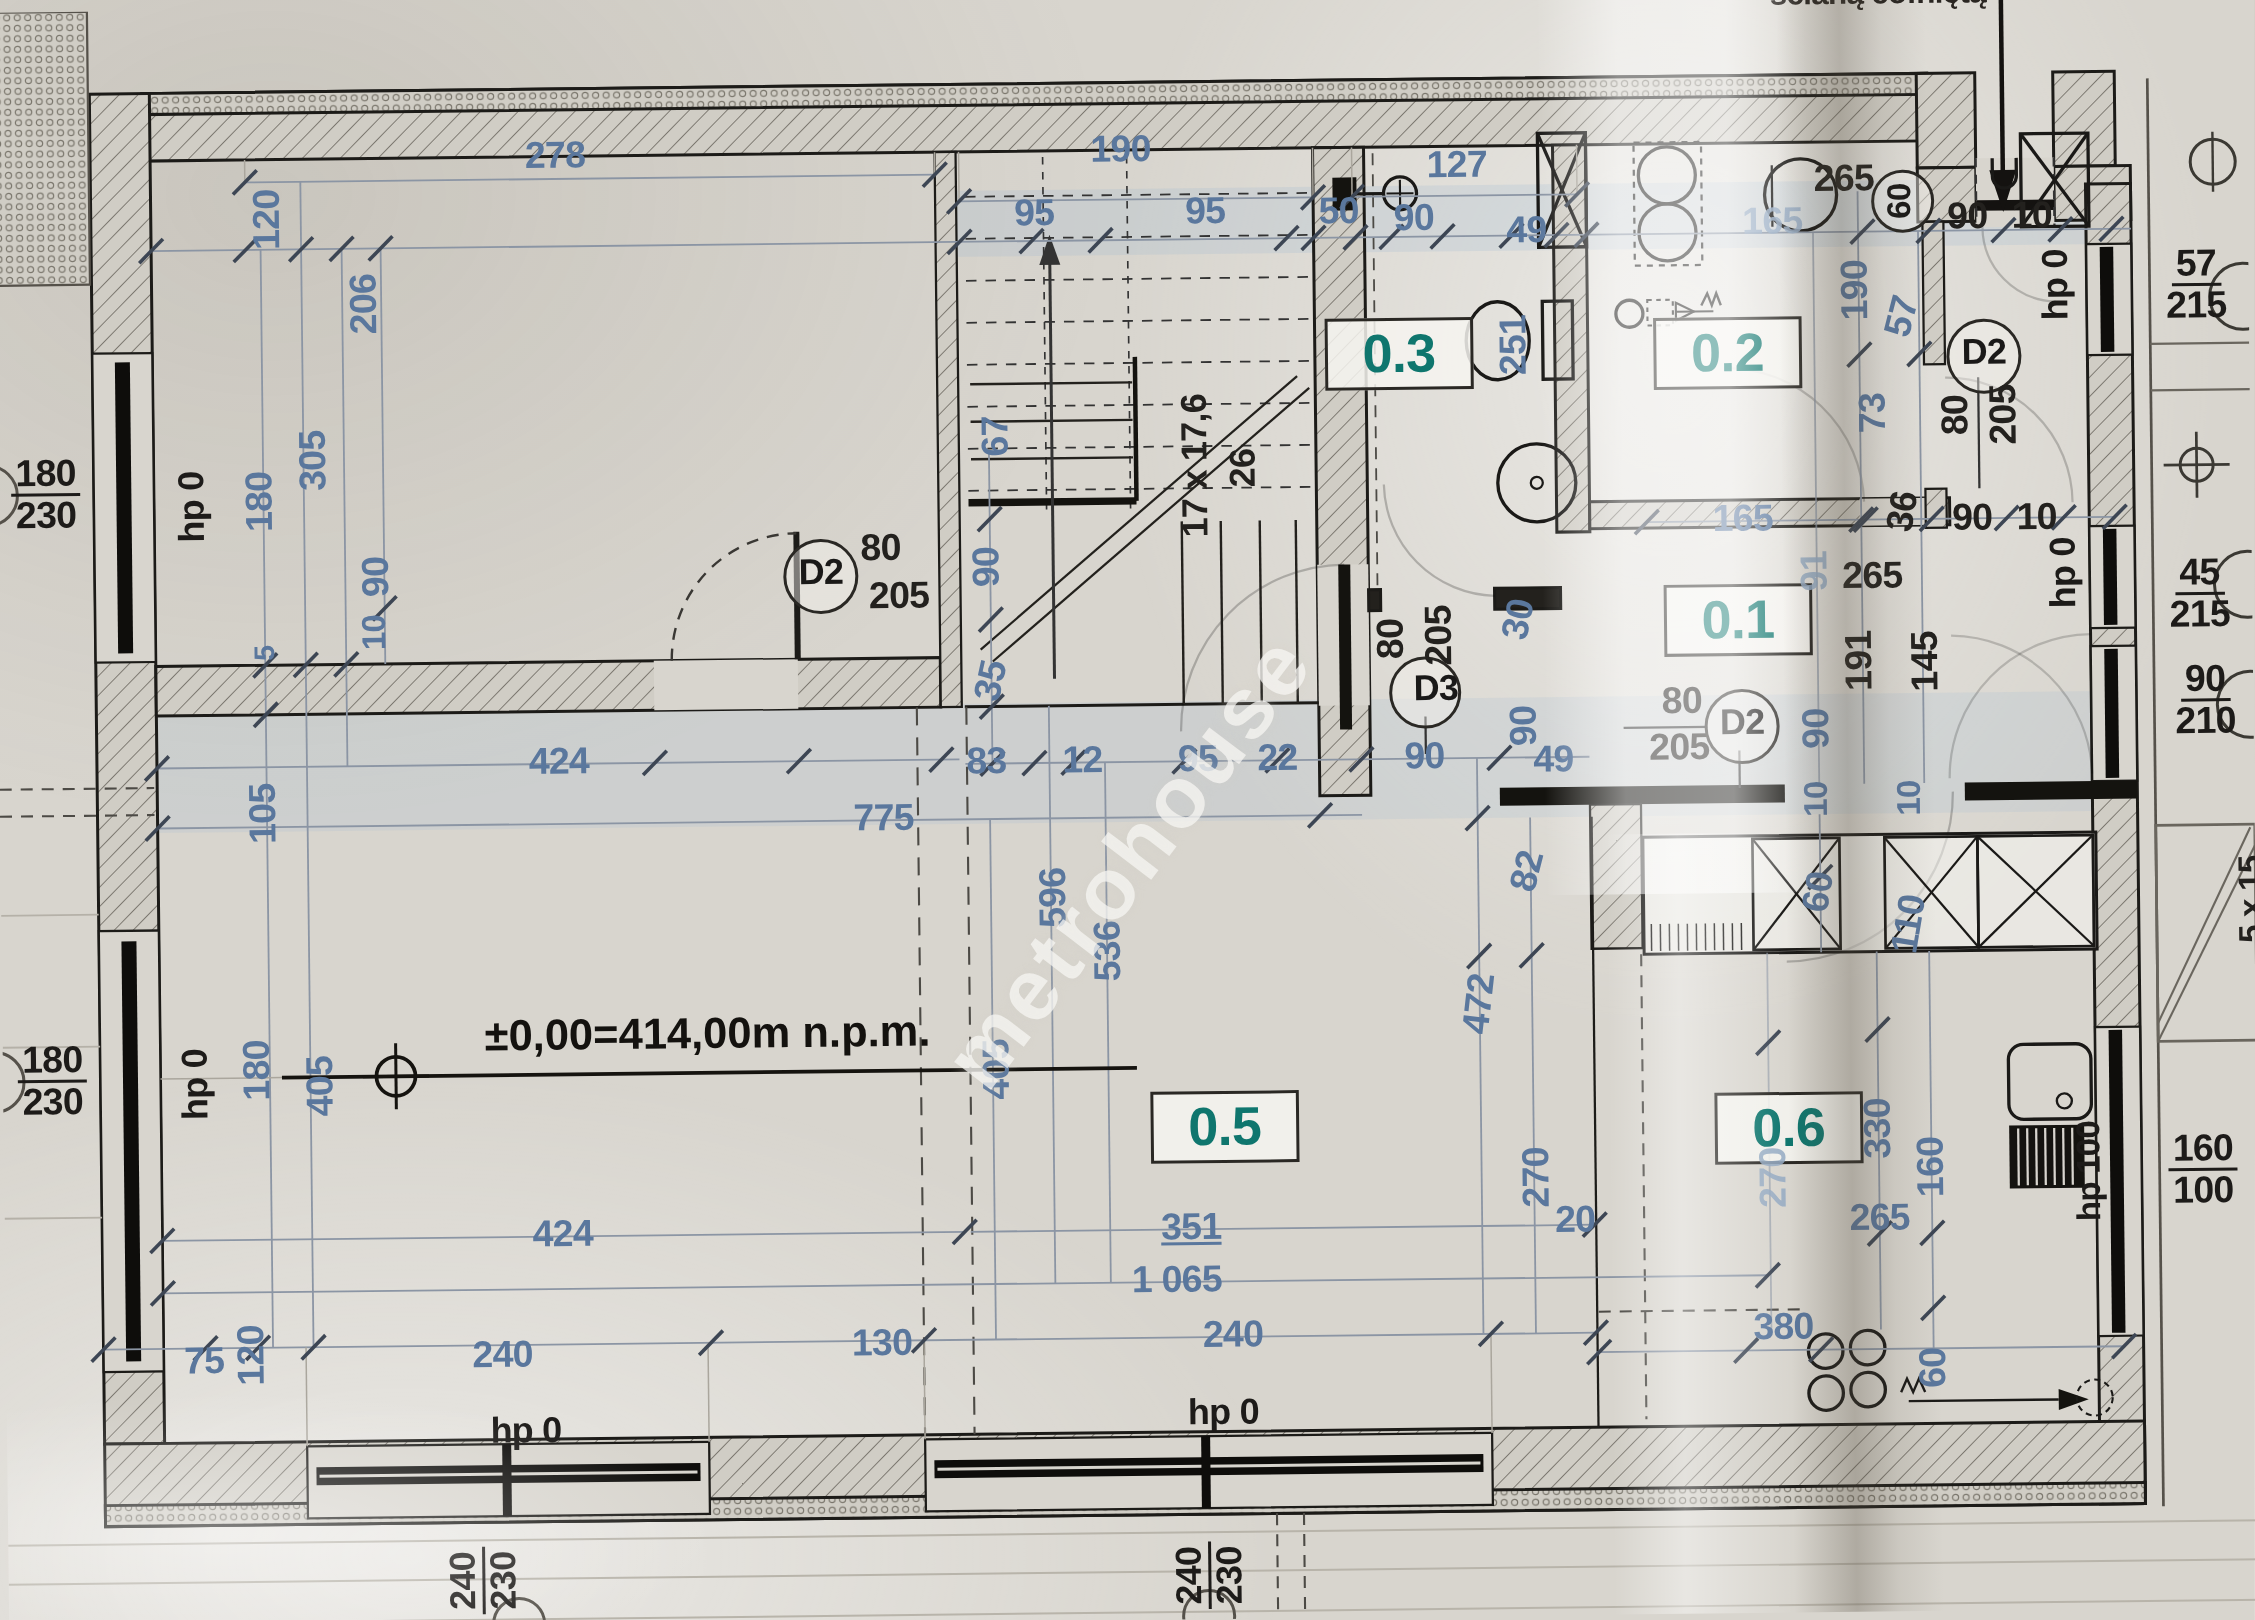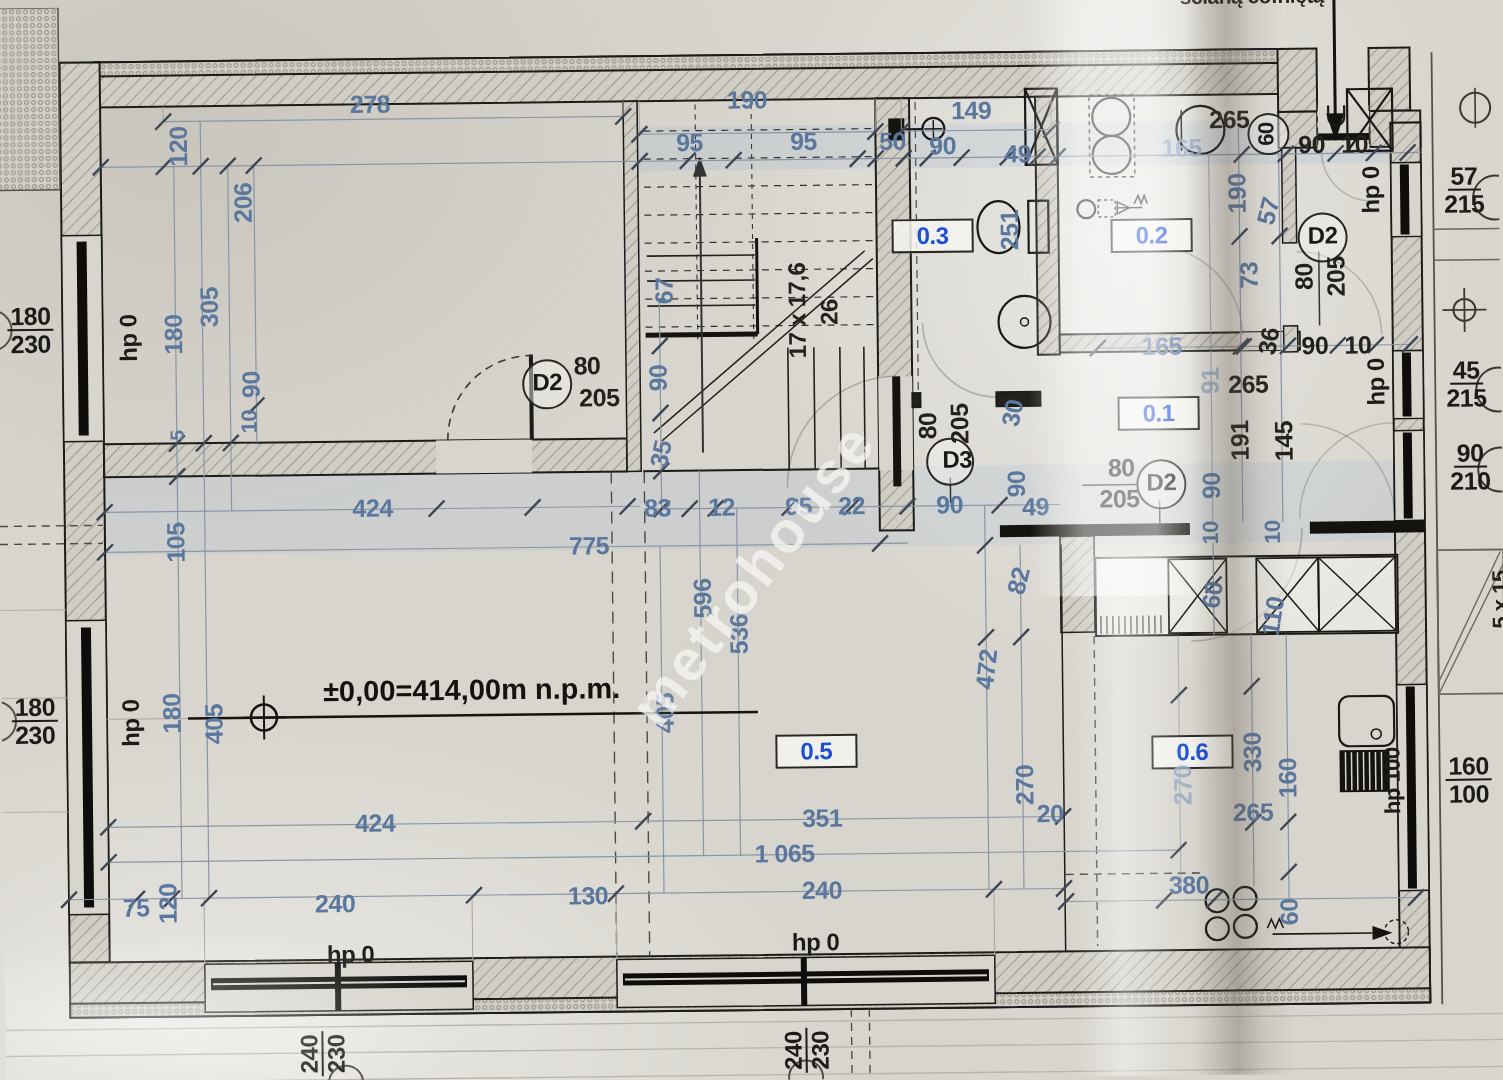--- a/index.html
+++ b/index.html
@@ -12,21 +12,21 @@
       #d8d5ce;}
   #stage{position:absolute;left:0;top:0;width:1503px;height:1080px;transform:rotate(-0.65deg);}
   #linework{position:absolute;left:0;top:0;z-index:2;}
   .wash{position:absolute;z-index:1;}
   #labels{position:absolute;left:0;top:0;width:100%;height:100%;z-index:4;}
   .artifact{position:absolute;z-index:5;pointer-events:none;}
   .lb{position:absolute;white-space:nowrap;font-weight:bold;font-size:25px;letter-spacing:-0.5px;color:#5a779d;}
   .lb.bf{color:#93a9c2;opacity:.85;}
   .lb.k{color:#23211e;}
   .lb.hp{color:#1d1b19;font-size:24px;}
-  .lb.room{color:#1d4ed8;border:2.5px solid #2a2824;background:rgba(246,245,240,.85);padding:1px 23px;font-size:24px;}
+  .lb.room{color:#0f766e;border:2.5px solid #2a2824;background:rgba(246,245,240,.85);padding:1px 23px;font-size:36px;}
   .lb.circ{color:#1a1918;border:2.5px solid #2a2824;border-radius:50%;text-align:center;background:rgba(246,245,240,.45);font-size:24px;}
   .lb.fr{display:flex;flex-direction:column;align-items:center;color:#1d1b19;font-size:25px;line-height:1.05;letter-spacing:-0.5px;}
   .lb.fr span:first-child{border-bottom:2.5px solid #1d1b19;padding:0 3px;}
   .lb.elev{color:#14120f;font-size:29px;letter-spacing:0;}
   .lb.note{color:#2a2622;font-size:21px;}
   .lb.wm{color:rgba(246,245,242,.9);font-size:58px;letter-spacing:3px;opacity:.85;text-shadow:0 0 8px rgba(210,208,200,.5);}
 </style>
 </head>
 <body>
 
@@ -434,21 +434,21 @@
       <div class="lb fr" style="left: 33px; top: 713px; transform: translate(-50%, -50%);">
         <span>180</span>
         <span>230</span>
       </div>
       <div class="lb hp" style="left: 129px; top: 716px; transform: translate(-50%, -50%) rotate(-90deg);">hp 0</div>
       <div class="lb b" style="left: 170px; top: 707px; transform: translate(-50%, -50%) rotate(-90deg);">180</div>
       <div class="lb b" style="left: 212px; top: 718px; transform: translate(-50%, -50%) rotate(-90deg);">405</div>
       <div class="lb b" style="left: 752px; top: 100px; transform: translate(-50%, -50%);">190</div>
       <div class="lb b" style="left: 694px; top: 142px; transform: translate(-50%, -50%);">95</div>
       <div class="lb b" style="left: 808px; top: 142px; transform: translate(-50%, -50%);">95</div>
-      <div class="lb b" style="left: 976px; top: 113px; transform: translate(-50%, -50%);">149</div>
+      <div class="lb b" style="left: 976px; top: 113px; transform: translate(-50%, -50%);">127</div>
       <div class="lb b" style="left: 897px; top: 143px; transform: translate(-50%, -50%);">50</div>
       <div class="lb b" style="left: 947px; top: 148px; transform: translate(-50%, -50%);">90</div>
       <div class="lb b" style="left: 1022px; top: 157px; transform: translate(-50%, -50%);">49</div>
       <div class="lb b" style="left: 667px; top: 290px; transform: translate(-50%, -50%) rotate(-90deg);">67</div>
       <div class="lb k" style="left: 800px; top: 311px; transform: translate(-50%, -50%) rotate(-90deg); font-size: 24px;">17 x 17,6</div>
       <div class="lb k" style="left: 832px; top: 313px; transform: translate(-50%, -50%) rotate(-90deg); font-size: 24px;">26</div>
       <div class="lb room" style="left: 936px; top: 238px; transform: translate(-50%, -50%);">0.3</div>
       <div class="lb b" style="left: 1013px; top: 233px; transform: translate(-50%, -50%) rotate(-90deg);">251</div>
       <div class="lb circ" style="left: 549px; top: 382px; transform: translate(-50%, -50%); height: 46px; width: 46px; line-height: 42px;">D2</div>
       <div class="lb k" style="left: 589px; top: 364px; transform: translate(-50%, -50%);">80</div>
@@ -493,38 +493,38 @@
       <div class="lb b" style="left: 1036px; top: 510px; transform: translate(-50%, -50%);">49</div>
       <div class="lb k" style="left: 1122px; top: 472px; transform: translate(-50%, -50%);">80</div>
       <div class="lb k" style="left: 1120px; top: 503px; transform: translate(-50%, -50%);">205</div>
       <div class="lb circ" style="left: 1162px; top: 489px; transform: translate(-50%, -50%); height: 46px; width: 46px; line-height: 42px;">D2</div>
       <div class="lb b" style="left: 1211px; top: 538px; transform: translate(-50%, -50%) rotate(-90deg); font-size: 22px;">10</div>
       <div class="lb b" style="left: 1273px; top: 538px; transform: translate(-50%, -50%) rotate(-90deg); font-size: 22px;">10</div>
       <div class="lb fr" style="left: 1468px; top: 198px; transform: translate(-50%, -50%);">
         <span>57</span>
         <span>215</span>
       </div>
-      <div class="lb fr" style="left: 1468px; top: 392px; transform: translate(-50%, -50%);">
+      <div class="lb fr" style="left: 1468px; top: 404px; transform: translate(-50%, -50%);">
         <span>45</span>
         <span>215</span>
       </div>
       <div class="lb fr" style="left: 1471px; top: 475px; transform: translate(-50%, -50%);">
         <span>90</span>
         <span>210</span>
       </div>
       <div class="lb b" style="left: 702px; top: 598px; transform: translate(-50%, -50%) rotate(-90deg);">596</div>
       <div class="lb b" style="left: 738px; top: 634px; transform: translate(-50%, -50%) rotate(-90deg);">536</div>
       <div class="lb b" style="left: 663px; top: 712px; transform: translate(-50%, -50%) rotate(-90deg);">405</div>
       <div class="lb elev" style="left: 470px; top: 687px; transform: translate(-50%, -50%);">±0,00=414,00m n.p.m.</div>
       <div class="lb room" style="left: 814px; top: 752px; transform: translate(-50%, -50%);">0.5</div>
       <div class="lb b" style="left: 985px; top: 672px; transform: translate(-50%, -50%) rotate(-83deg);">472</div>
       <div class="lb b" style="left: 1018px; top: 584px; transform: translate(-50%, -50%) rotate(-75deg);">82</div>
       <div class="lb b" style="left: 1022px; top: 788px; transform: translate(-50%, -50%) rotate(-90deg);">270</div>
       <div class="lb b" style="left: 1047px; top: 817px; transform: translate(-50%, -50%);">20</div>
-      <div class="lb b" style="left: 819px; top: 819px; transform: translate(-50%, -50%);">351</div>
+      <div class="lb b" style="left: 791px; top: 819px; transform: translate(-50%, -50%); text-decoration: underline;">351</div>
       <div class="lb b" style="left: 781px; top: 854px; transform: translate(-50%, -50%);">1 065</div>
       <div class="lb b" style="left: 372px; top: 819px; transform: translate(-50%, -50%);">424</div>
       <div class="lb b" style="left: 331px; top: 899px; transform: translate(-50%, -50%);">240</div>
       <div class="lb b" style="left: 584px; top: 894px; transform: translate(-50%, -50%);">130</div>
       <div class="lb b" style="left: 818px; top: 891px; transform: translate(-50%, -50%);">240</div>
       <div class="lb b" style="left: 132px; top: 901px; transform: translate(-50%, -50%);">75</div>
       <div class="lb b" style="left: 164px; top: 897px; transform: translate(-50%, -50%) rotate(-90deg);">120</div>
       <div class="lb hp" style="left: 346px; top: 950px; transform: translate(-50%, -50%);">hp 0</div>
       <div class="lb hp" style="left: 811px; top: 943px; transform: translate(-50%, -50%);">hp 0</div>
       <div class="lb room" style="left: 1190px; top: 757px; transform: translate(-50%, -50%);">0.6</div>

